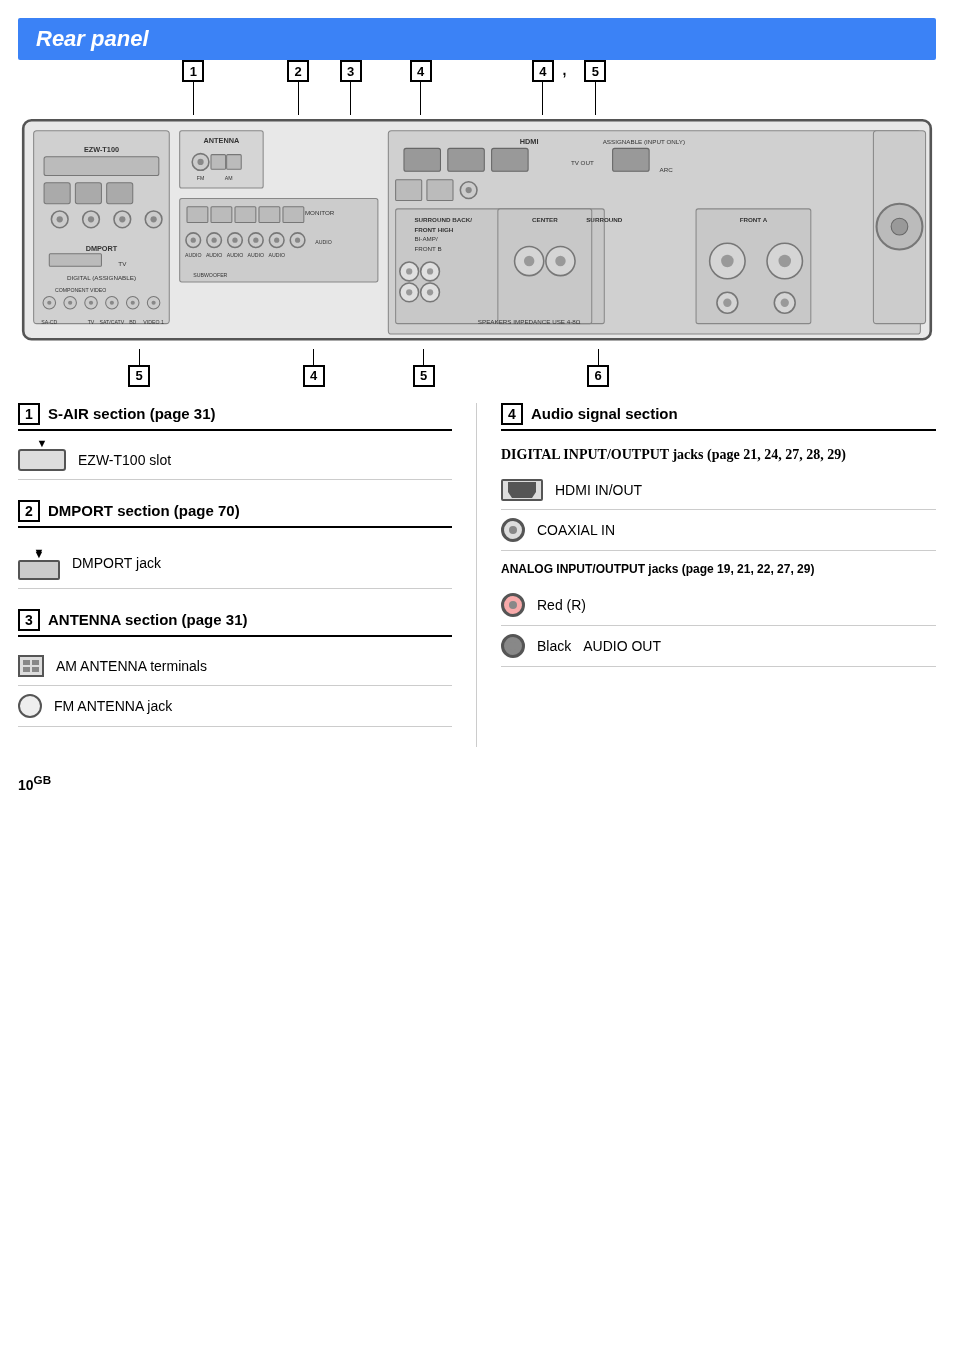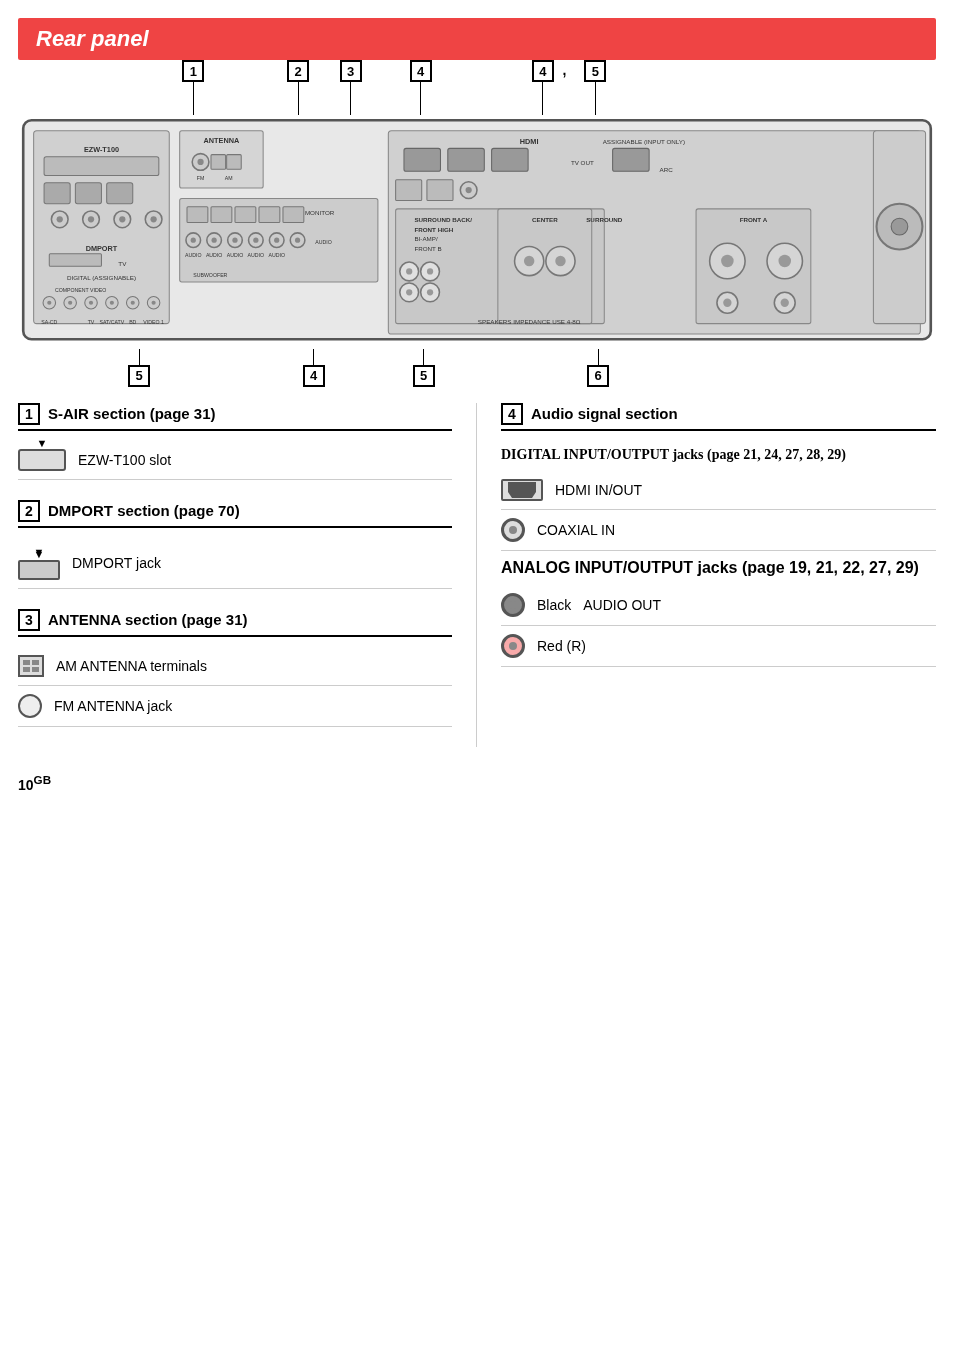--- a/index.html
+++ b/index.html
@@ -5,21 +5,21 @@
     * { box-sizing: border-box; margin: 0; padding: 0; }
     body {
       font-family: Arial, Helvetica, sans-serif;
       background: #fff;
       width: 954px;
       min-height: 1352px;
       padding: 0;
     }
 
     .page-title-bar {
-      background: #ef4444;
+      background: #3b82f6;
       color: #fff;
       font-size: 22px;
       font-weight: bold;
       padding: 8px 18px;
       margin: 18px 18px 0 18px;
       border-radius: 2px;
       font-style: italic;
     }
 
     
@@ -547,39 +547,39 @@
       <div class="item-row">
         <div class="item-icon">
           <div class="icon-rca"></div>
         </div>
         <span class="item-label">COAXIAL IN</span>
       </div>
     </div>
 
     <div>
       <div style="padding: 8px 0 8px 0;">
-        <span class="bold" style="font-size:16px;">ANALOG INPUT/OUTPUT jacks (page 19, 21, 22, 27, 29)</span>
-      </div>
-
+        <span class="bold" style="font-size:12px;">ANALOG INPUT/OUTPUT jacks (page 19, 21, 22, 27, 29)</span>
+      </div>
+
+
+      <div class="item-row">
+        <div class="item-icon">
+          <div class="icon-rca" style="background:#f8aaaa;"></div>
+        </div>
+        <span class="item-label">Red (R)</span>
+      </div>
 
       <div class="item-row">
         <div class="item-icon">
           <div class="icon-rca" style="background:#888;"></div>
         </div>
         <div style="display:flex;align-items:center;gap:12px;">
           <span class="item-label">Black</span>
           <span class="item-label">AUDIO OUT</span>
         </div>
-      </div>
-
-      <div class="item-row">
-        <div class="item-icon">
-          <div class="icon-rca" style="background:#f8aaaa;"></div>
-        </div>
-        <span class="item-label">Red (R)</span>
       </div>
     </div>
   </div>
 </div>
 
 <div style="position:relative; height: 30px; margin-top: 26px;">
   <div style="position:absolute; left:18px; font-size:14px; font-weight:bold;">
     <span>10</span><sup>GB</sup>
   </div>
 </div>

